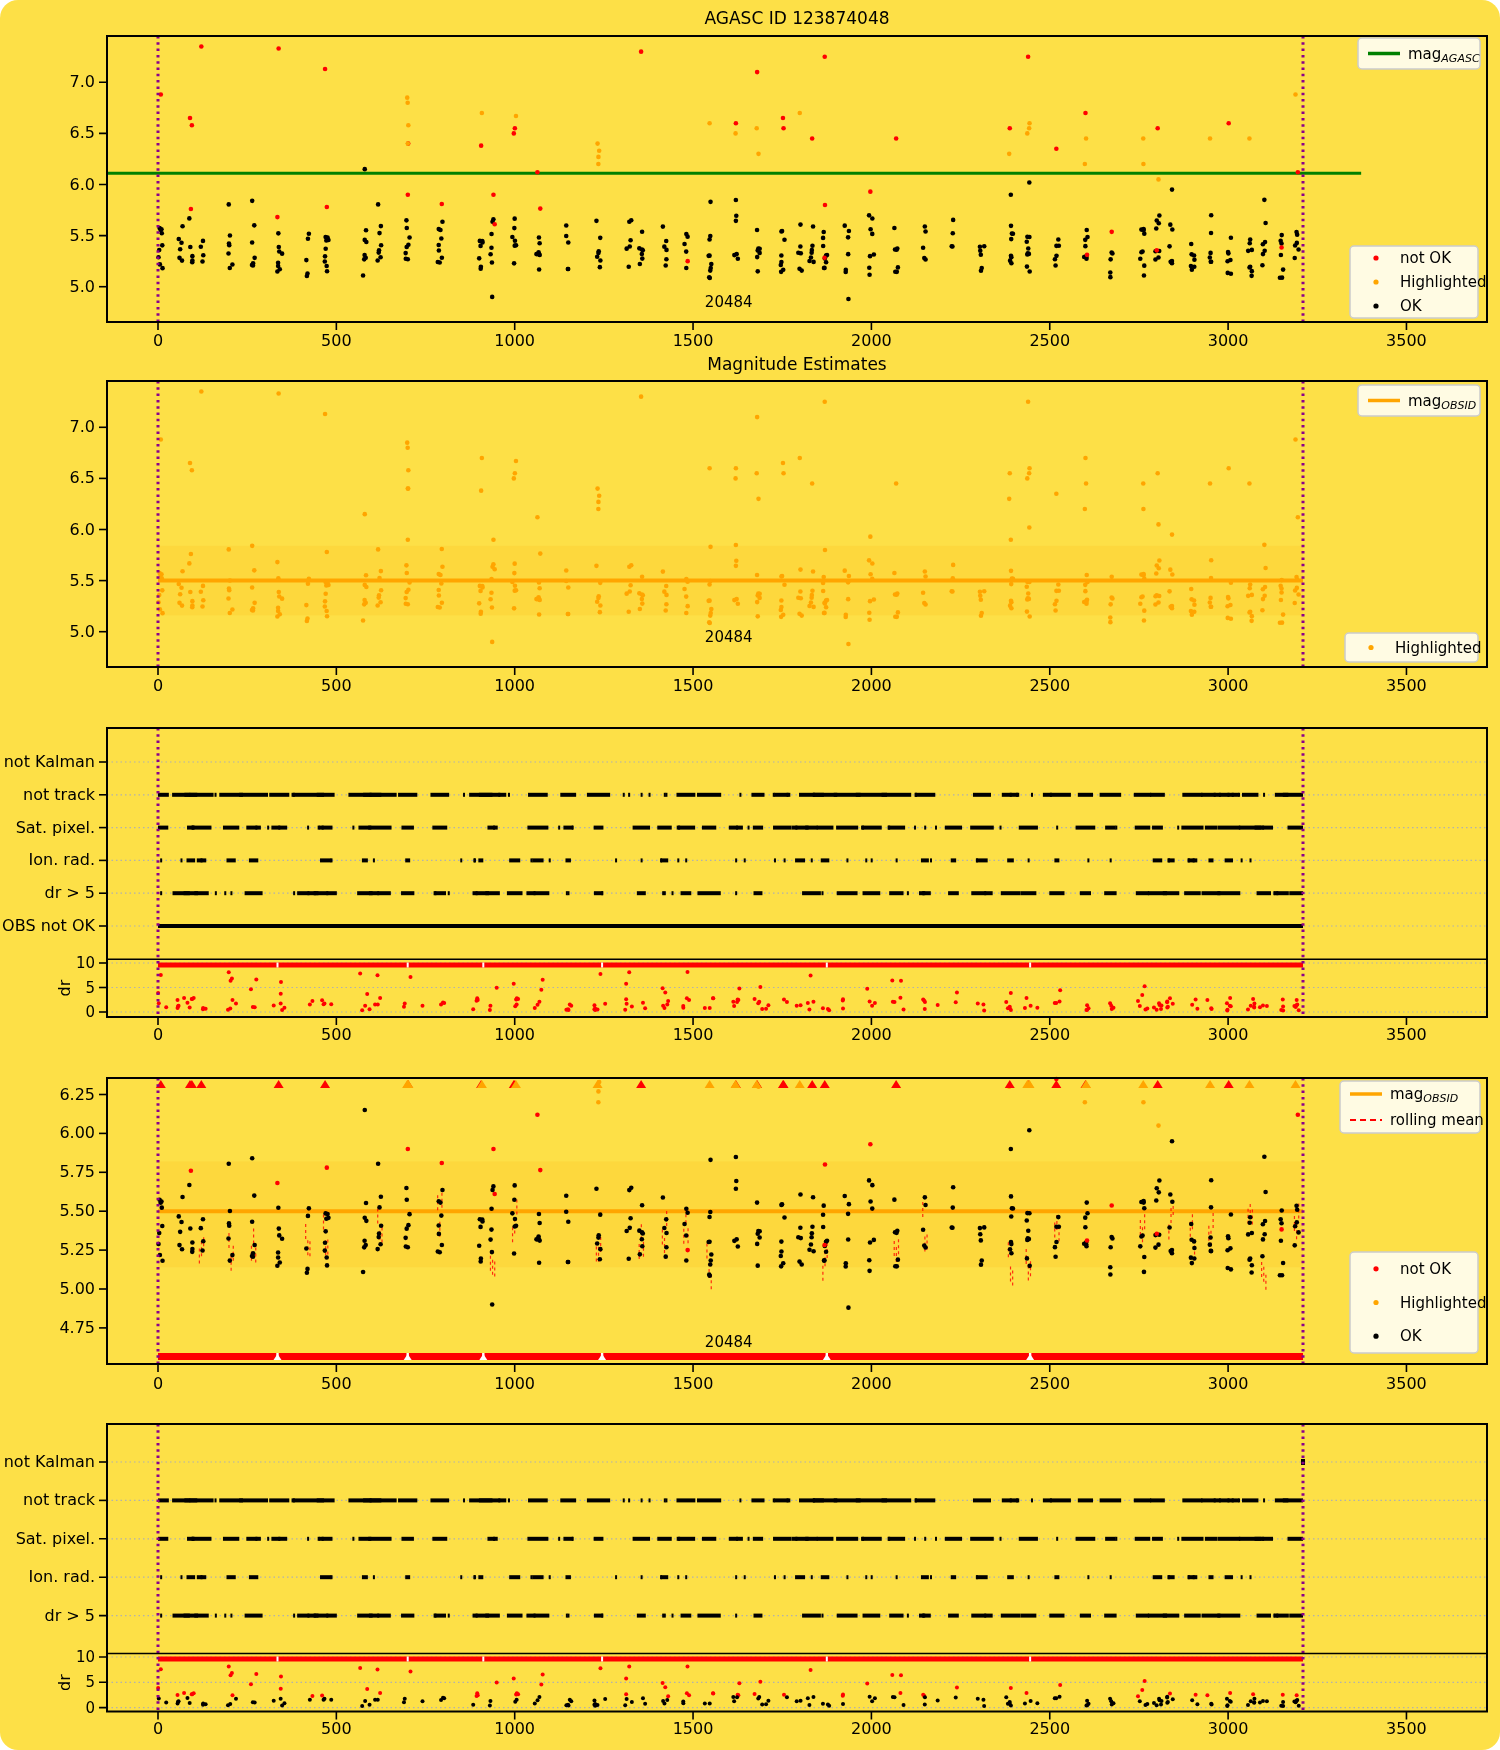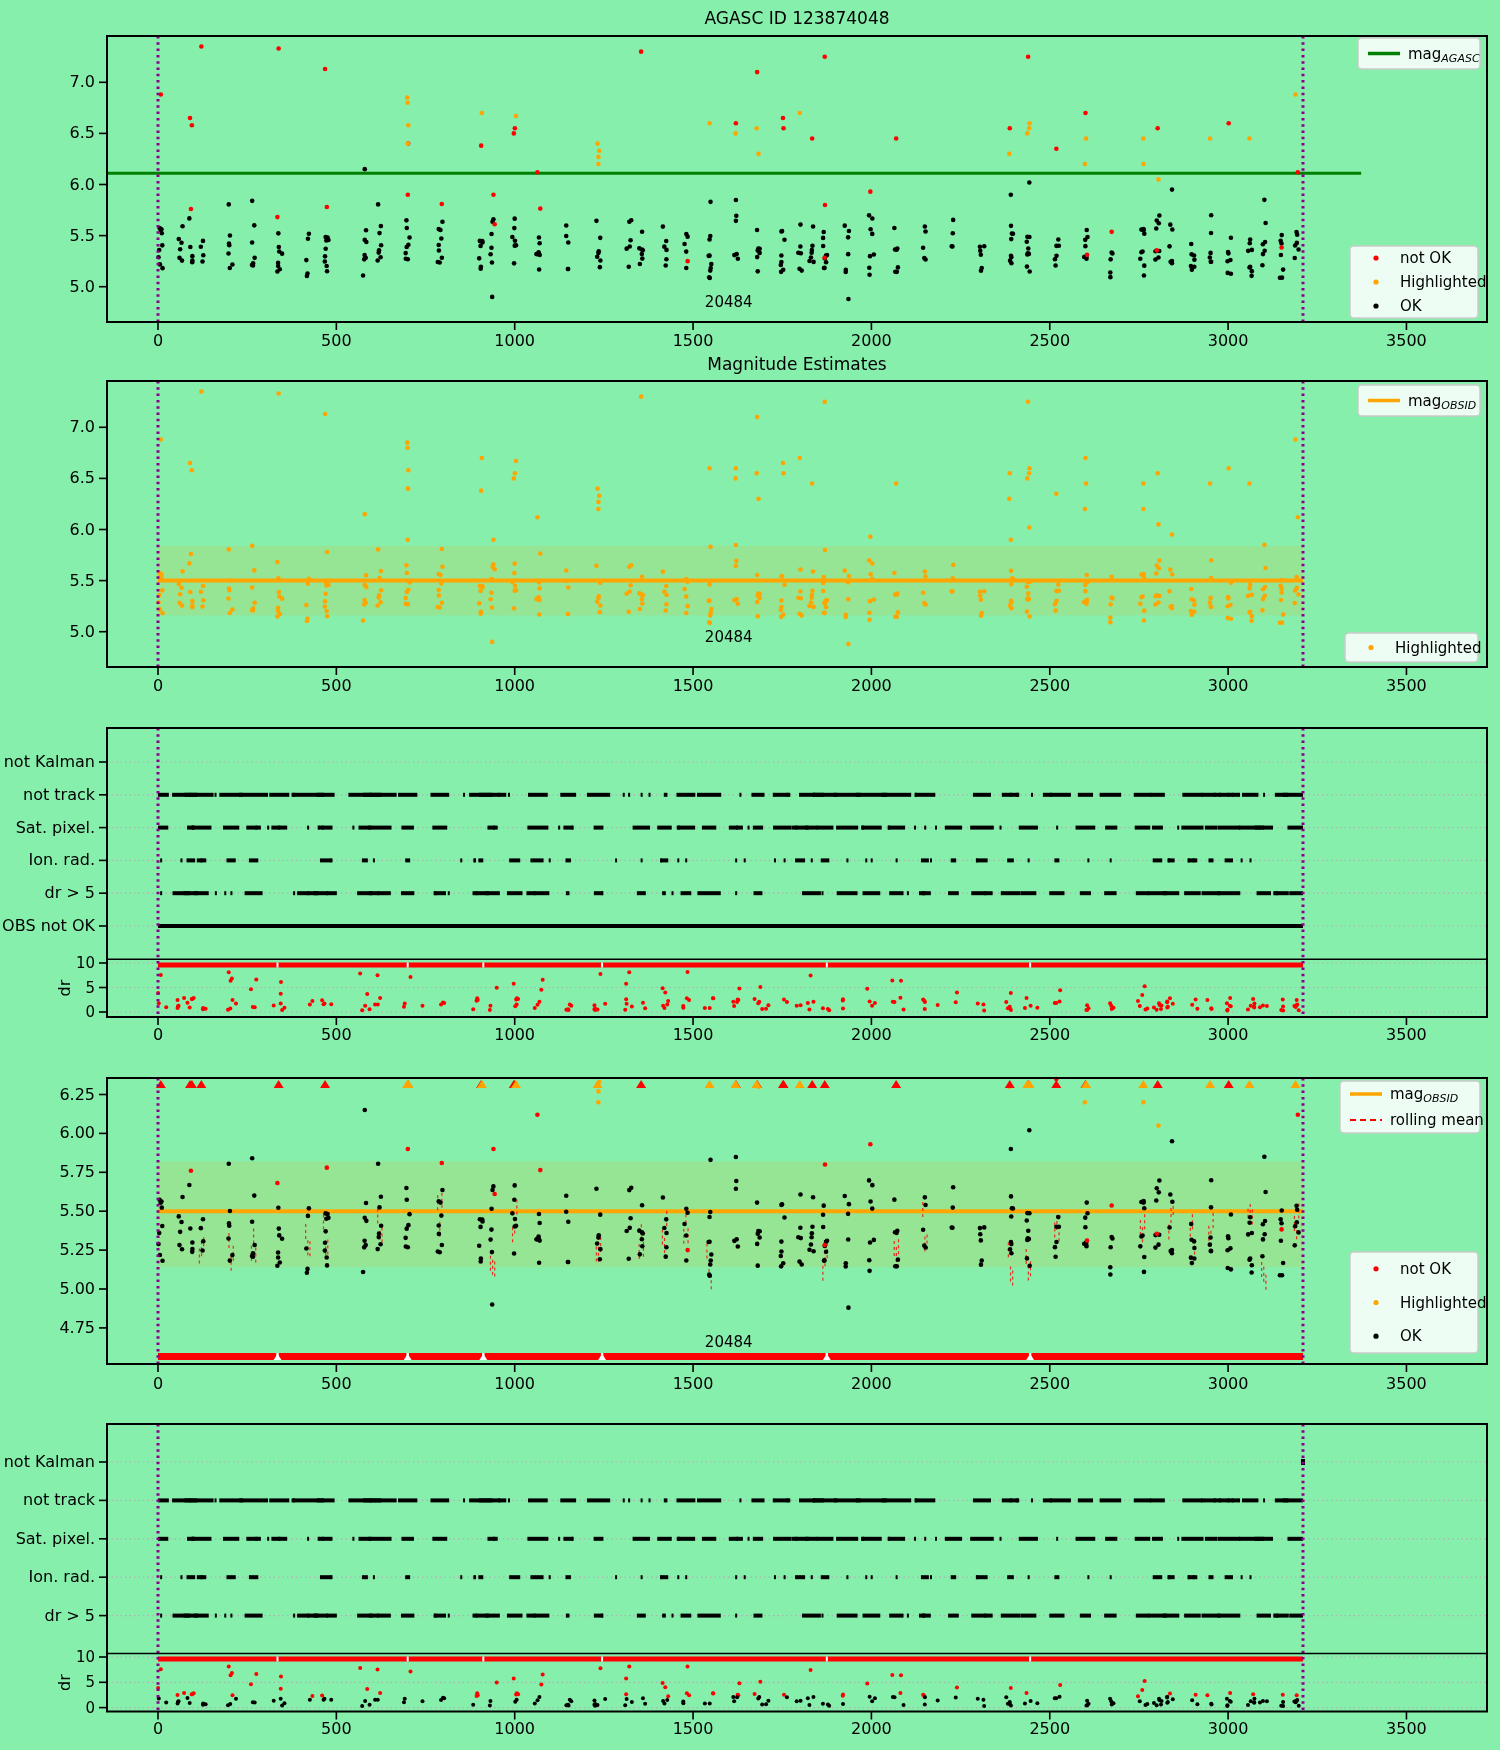--- a/index.html
+++ b/index.html
@@ -1,17 +1,17 @@
 <!DOCTYPE html>
 <html><head>
 <meta charset="utf-8">
 <style>
   html,body{margin:0;padding:0;background:#ffffff;}
-  .stage{position:relative;width:1500px;height:1750px;background:#86efac;overflow:hidden;
-         font-family:"DejaVu Sans","Liberation Sans",sans-serif;}
+  .stage{position:relative;width:1500px;height:1750px;background:#fde047;overflow:hidden;
+         font-family:"DejaVu Sans","Liberation Sans",sans-serif;border-radius:18px;}
   svg{position:absolute;left:0;top:0;}
   text{font-family:"DejaVu Sans","Liberation Sans",sans-serif;fill:#000;}
 </style>
 </head>
 <body>
 
 <div class="stage">
   <svg id="fig" width="1500" height="1750" viewBox="0 0 1500 1750">
       <g>
         <text x="797" y="24" font-size="17" text-anchor="middle" fill="#000">AGASC ID 123874048</text>

